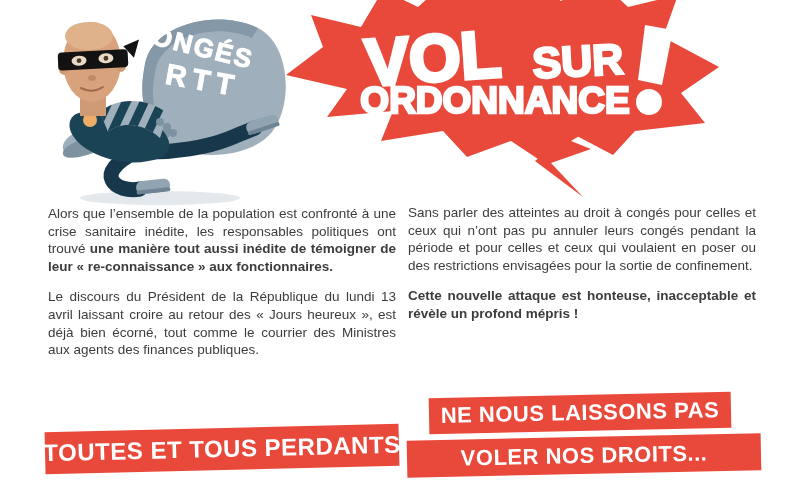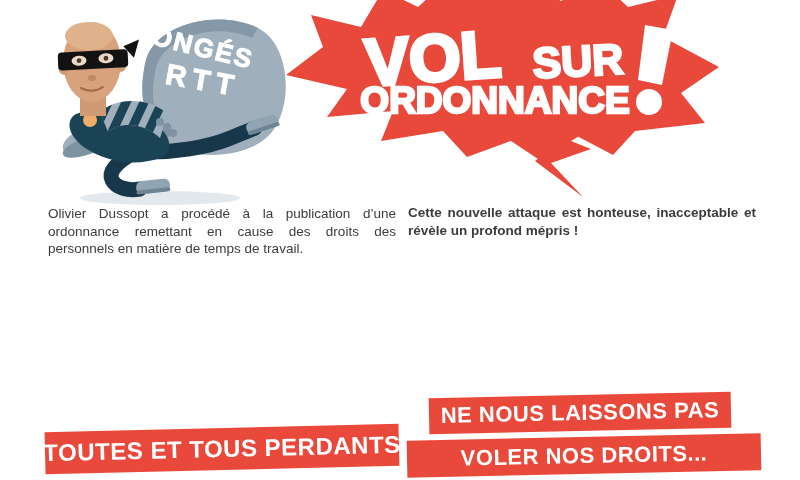--- a/index.html
+++ b/index.html
@@ -144,24 +144,26 @@
     <text class="bubble-word" x="150" y="96" font-size="66" text-anchor="middle" stroke-width="4" transform="rotate(-4 150 75)">VOL</text>
     <text class="bubble-word" x="295" y="91" font-size="43" text-anchor="middle" stroke-width="2.5" transform="rotate(-3 295 78)">SUR</text>
     <text class="bubble-word" x="212" y="128" font-size="37" text-anchor="middle" stroke-width="2.5">ORDONNANCE</text>
     <g fill="#ffffff">
       <polygon points="362,40 390,45 379,100 355,95"></polygon>
       <circle cx="366" cy="117" r="13"></circle>
     </g>
   </svg>
 
   <div class="col col-left">
-    <p>Olivier Dussopt a procédé à la publication d’une ordonnance remettant en cause des droits des personnels en matière de temps de travail.</p>
+    <p><span>Alors que l’ensemble de la population est confronté à une crise sanitaire inédite, les responsables politiques ont trouvé </span><span class="b">une manière tout aussi inédite de témoigner de leur « re-connaissance » aux fonctionnaires.</span></p>
+    <p>Le discours du Président de la République du lundi 13 avril laissant croire au retour des « Jours heureux », est déjà bien écorné, tout comme le courrier des Ministres aux agents des finances publiques.</p>
   </div>
 
   <div class="col col-right">
+    <p>Sans parler des atteintes au droit à congés pour celles et ceux qui n’ont pas pu annuler leurs congés pendant la période et pour celles et ceux qui voulaient en poser ou des restrictions envisagées pour la sortie de confinement.</p>
     <p class="b">Cette nouvelle attaque est honteuse, inacceptable et révèle un profond mépris !</p>
   </div>
 
   <div class="banner banner-left">
     <span>TOUTES ET TOUS PERDANTS</span>
   </div>
   <div class="banner banner-r1">
     <span>NE NOUS LAISSONS PAS</span>
   </div>
   <div class="banner banner-r2">

